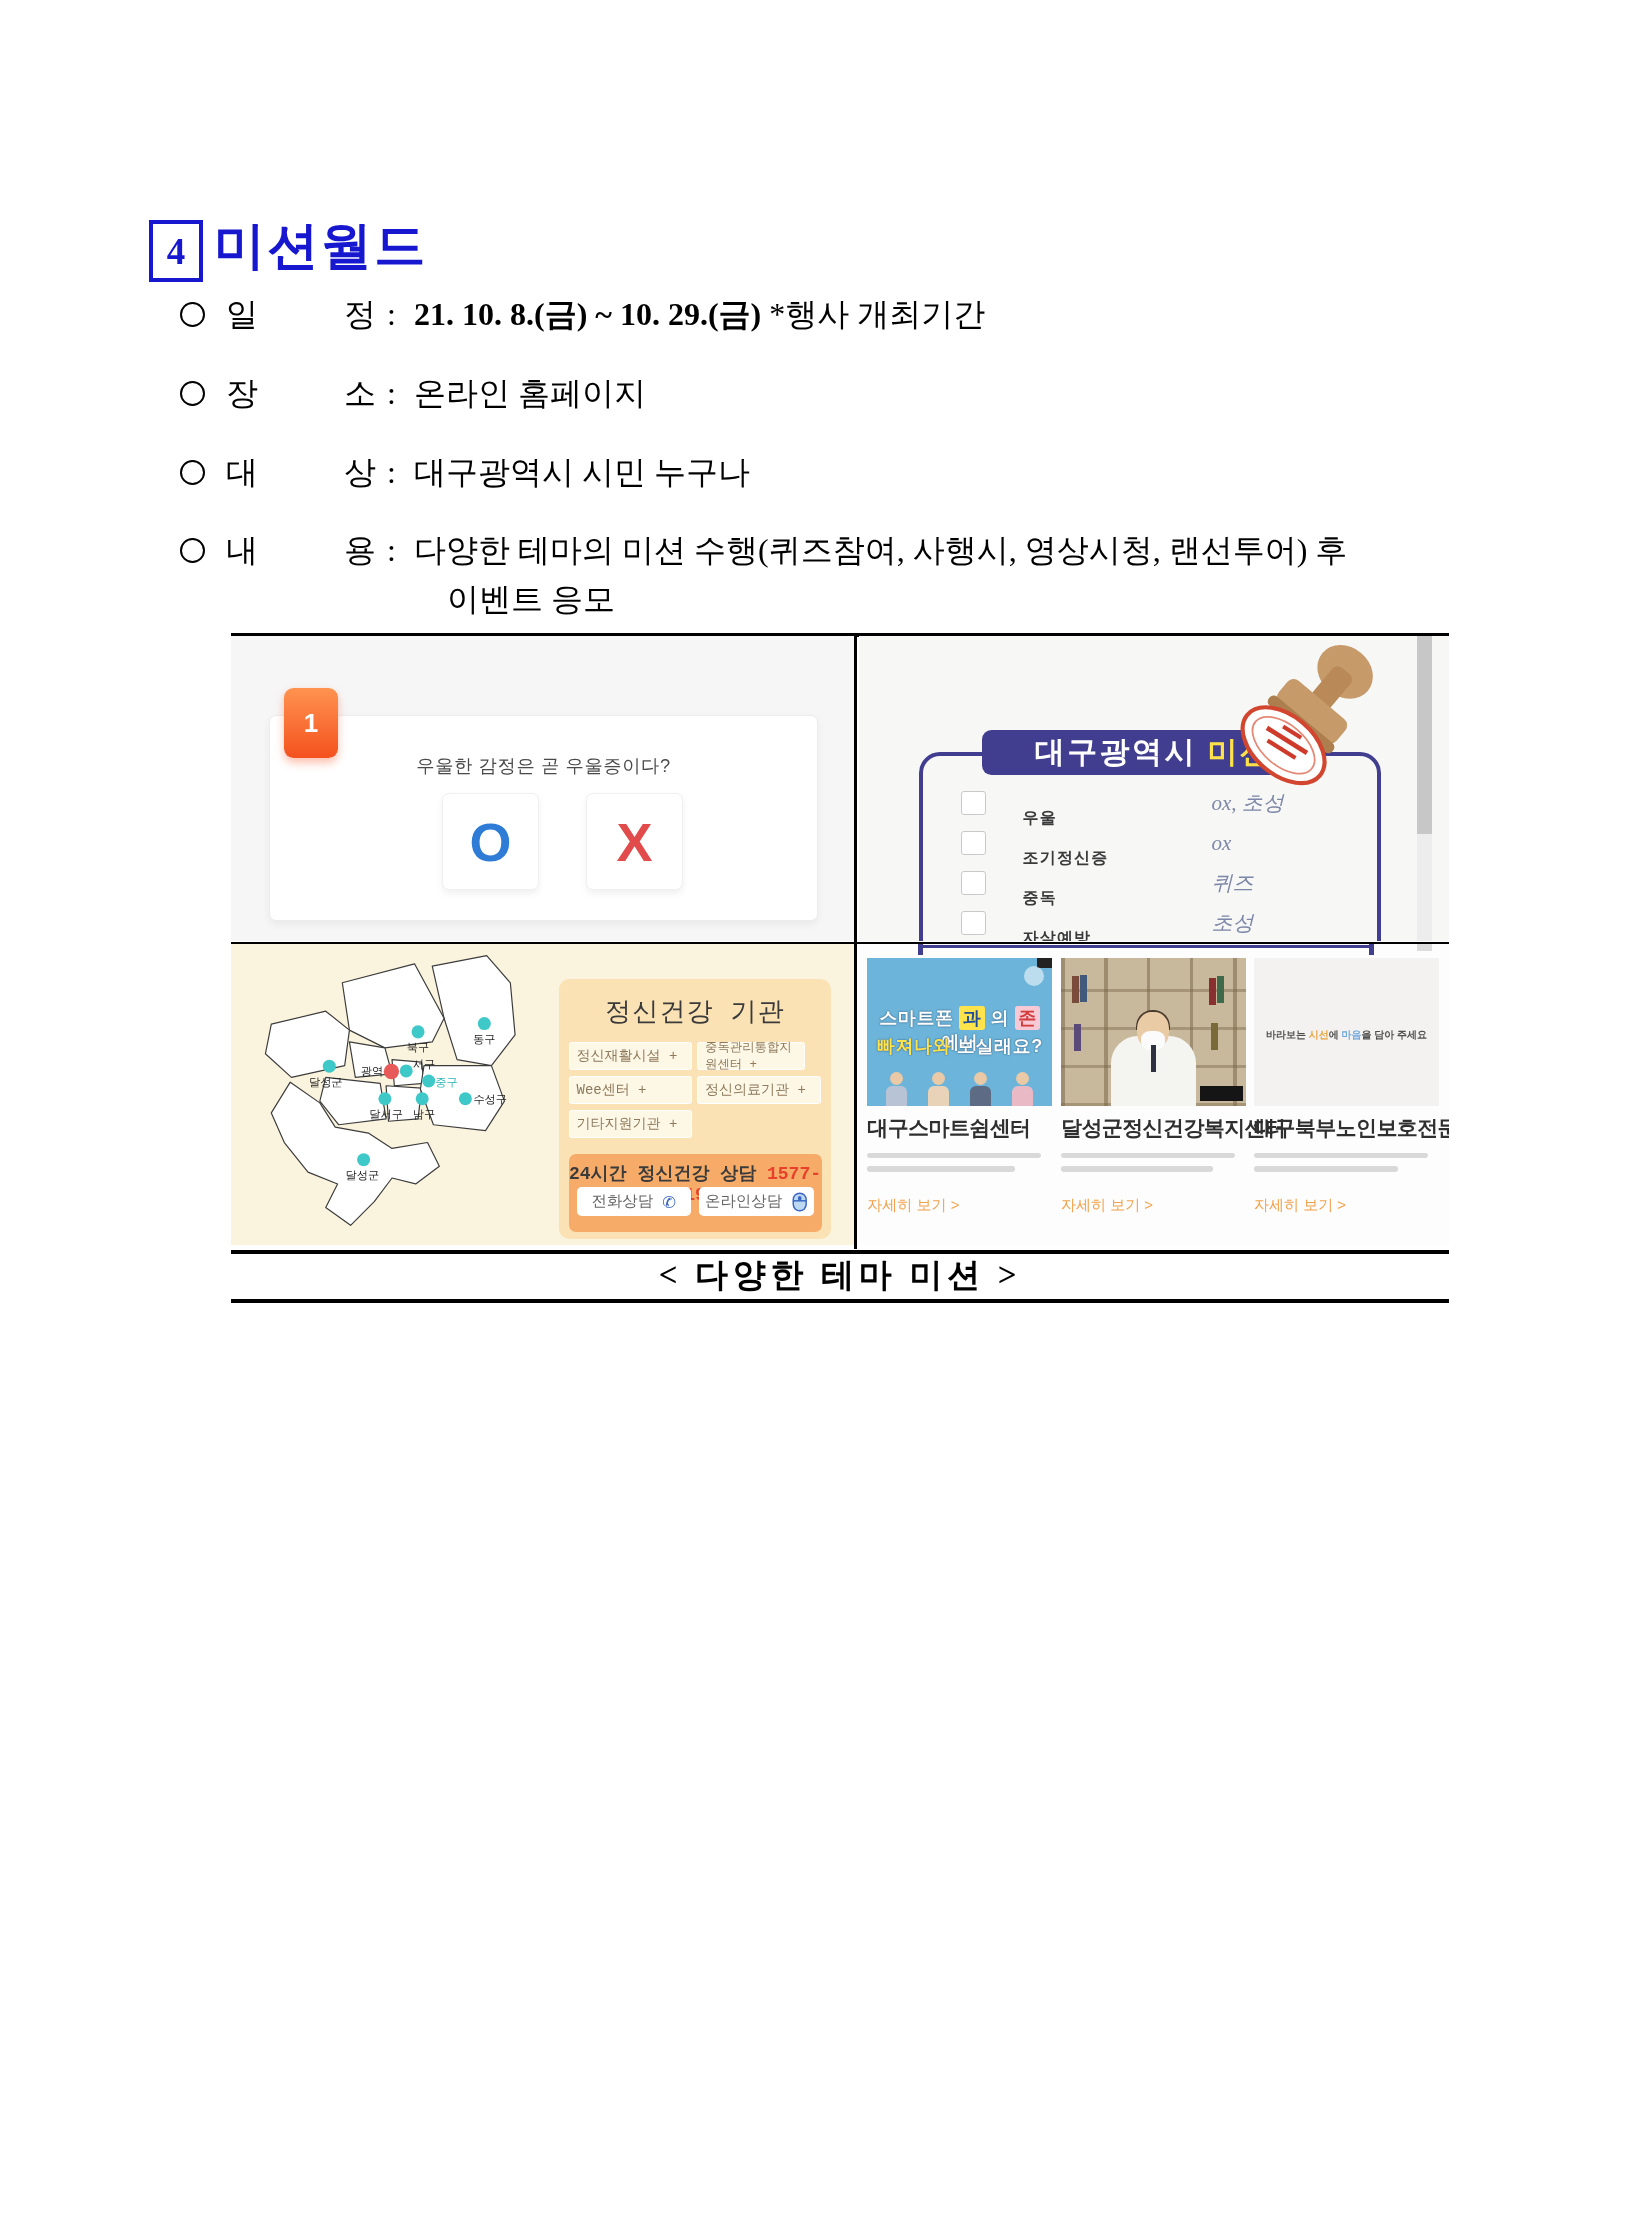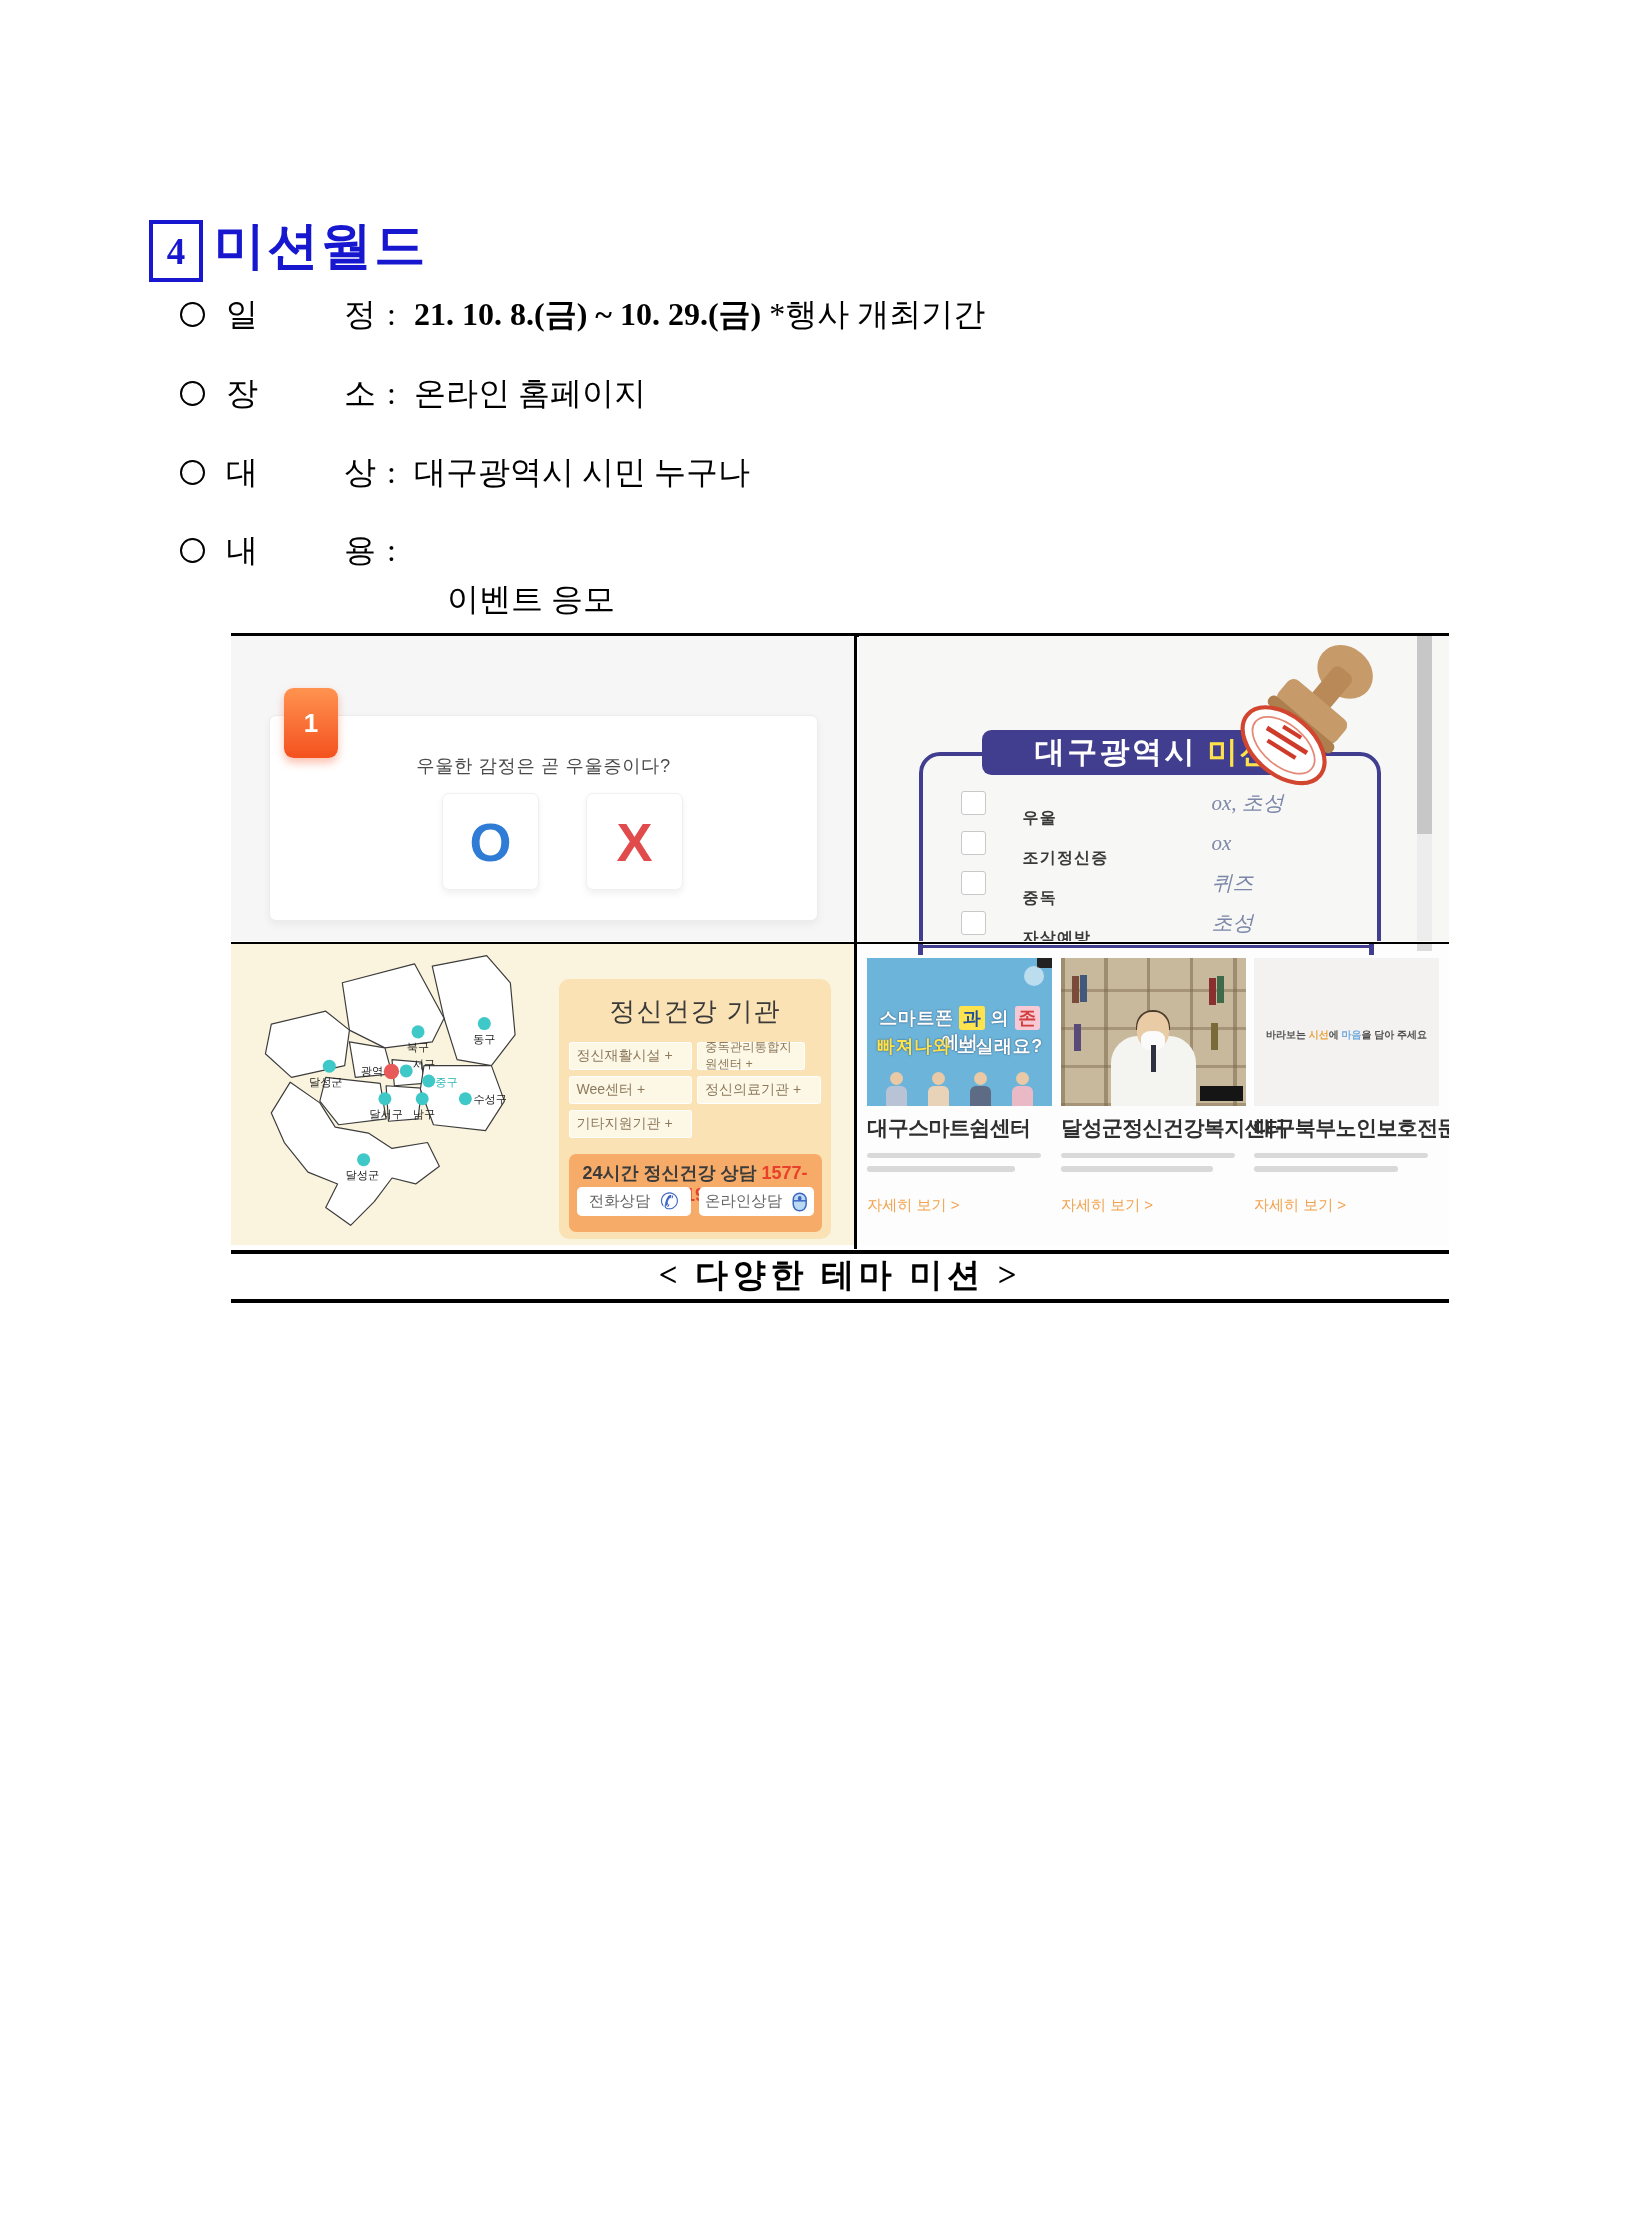--- a/index.html
+++ b/index.html
@@ -55,21 +55,21 @@
   .chk-row{left:102px;height:28px;display:flex;align-items:center;}
   .chk-box{width:22.5px;height:22.5px;background:#fff;border:1.8px solid #c9c9c9;border-radius:3px;}
   .chk-label{margin-left:37px;width:189px;font-size:16px;font-weight:bold;color:#3a3a3a;letter-spacing:1.2px;margin-top:31px;}
   .chk-note{font-family:"Liberation Serif",serif;font-style:italic;font-size:21px;color:#7d87a8;}
   .scrollbar{background:#ededed;}
   .scroll-thumb{left:0;top:0;width:100%;height:198px;background:#c7c7c7;}
 
   
   .map-svg text{font-family:"Liberation Sans",sans-serif;font-size:19px;fill:#222;}
   .map-svg text.teal{fill:#2ab5b5;}
-  .org-panel{left:328px;top:35px;width:272px;height:260px;background:#fbe2b5;border-radius:10.6px;}
+  .org-panel{left:328px;top:35px;width:272px;height:260px;background:#fbe2b5;border-radius:10.6px;font-family:Liberation Mono, monospace;}
   .org-title{left:0;top:15.4px;width:100%;text-align:center;font-size:26px;color:#3a3a3a;letter-spacing:1.2px;}
   .org-btn{height:28px;background:#fdf7e6;border:1.2px solid #ffffff;border-radius:2.4px;
            font-size:14px;color:#8d7a5c;display:flex;align-items:center;padding-left:7px;box-sizing:border-box;cursor:pointer;}
   .hotline{left:9.5px;top:175px;width:253px;height:78px;background:#f6ac68;border-radius:7px;}
   .hot-title{left:0;top:7px;width:100%;text-align:center;font-size:18px;font-weight:bold;color:#3b3b3b;}
   .hot-title .num{color:#e8402a;}
   .hot-btn{top:33px;height:29px;background:#fff;border-radius:4.7px;display:flex;align-items:center;
            justify-content:center;gap:9.5px;font-size:15.4px;color:#666;cursor:pointer;}
   .phone-glyph{color:#3b66c4;font-size:22.5px;}
 
@@ -141,20 +141,21 @@
     <span class="b-l">대</span>
     <span class="b-r">상</span>
     <span class="b-colon">:</span>
     <span class="b-text">대구광역시 시민 누구나</span>
   </div>
   <div class="abs bullet" style="top:531px;">
     <span class="b-circle"><i></i></span>
     <span class="b-l">내</span>
     <span class="b-r">용</span>
     <span class="b-colon">:</span>
+    <span class="b-text">다양한 테마의 미션 수행(퀴즈참여, 사행시, 영상시청, 랜선투어) 후</span>
   </div>
   <div class="abs cont-line">이벤트 응모</div>
 
   <div class="abs rule" style="left:231px;top:633px;width:1218px;height:3.5px;"></div>
   <div class="abs rule" style="left:231px;top:942px;width:1218px;height:2.4px;"></div>
   <div class="abs rule" style="left:854px;top:636px;width:3px;height:613px;"></div>
   <div class="abs rule" style="left:231px;top:1250px;width:1218px;height:4.1px;"></div>
   <div class="abs rule" style="left:231px;top:1299px;width:1218px;height:3.5px;"></div>
 
   <div class="abs panel p1">

